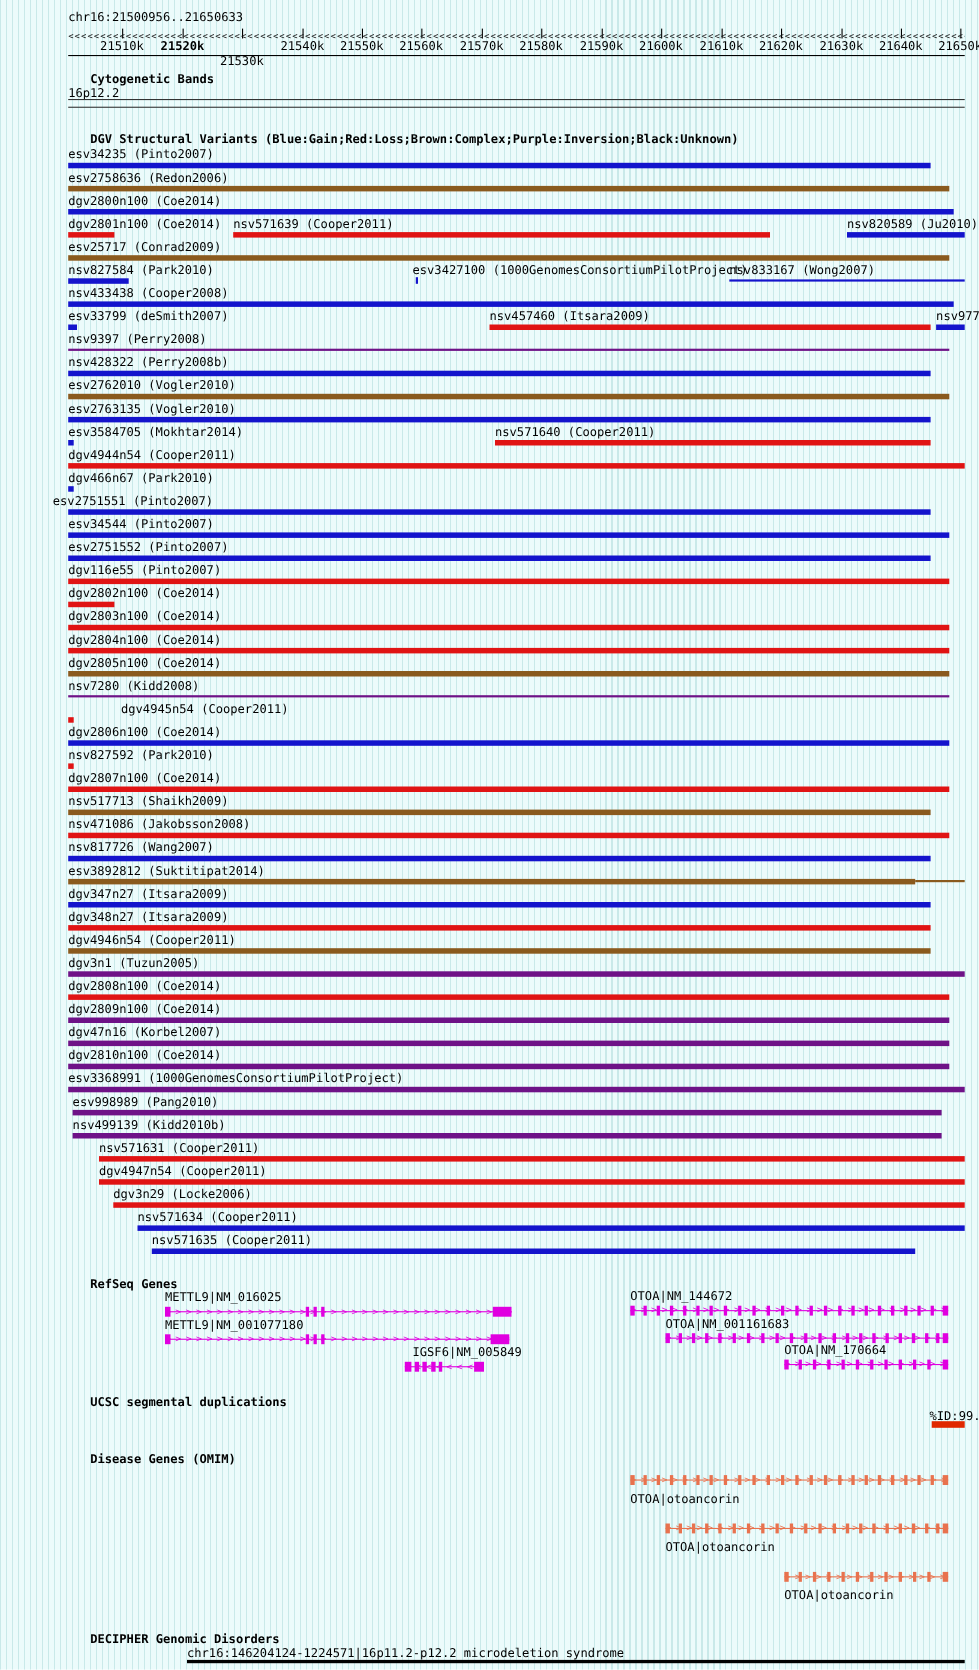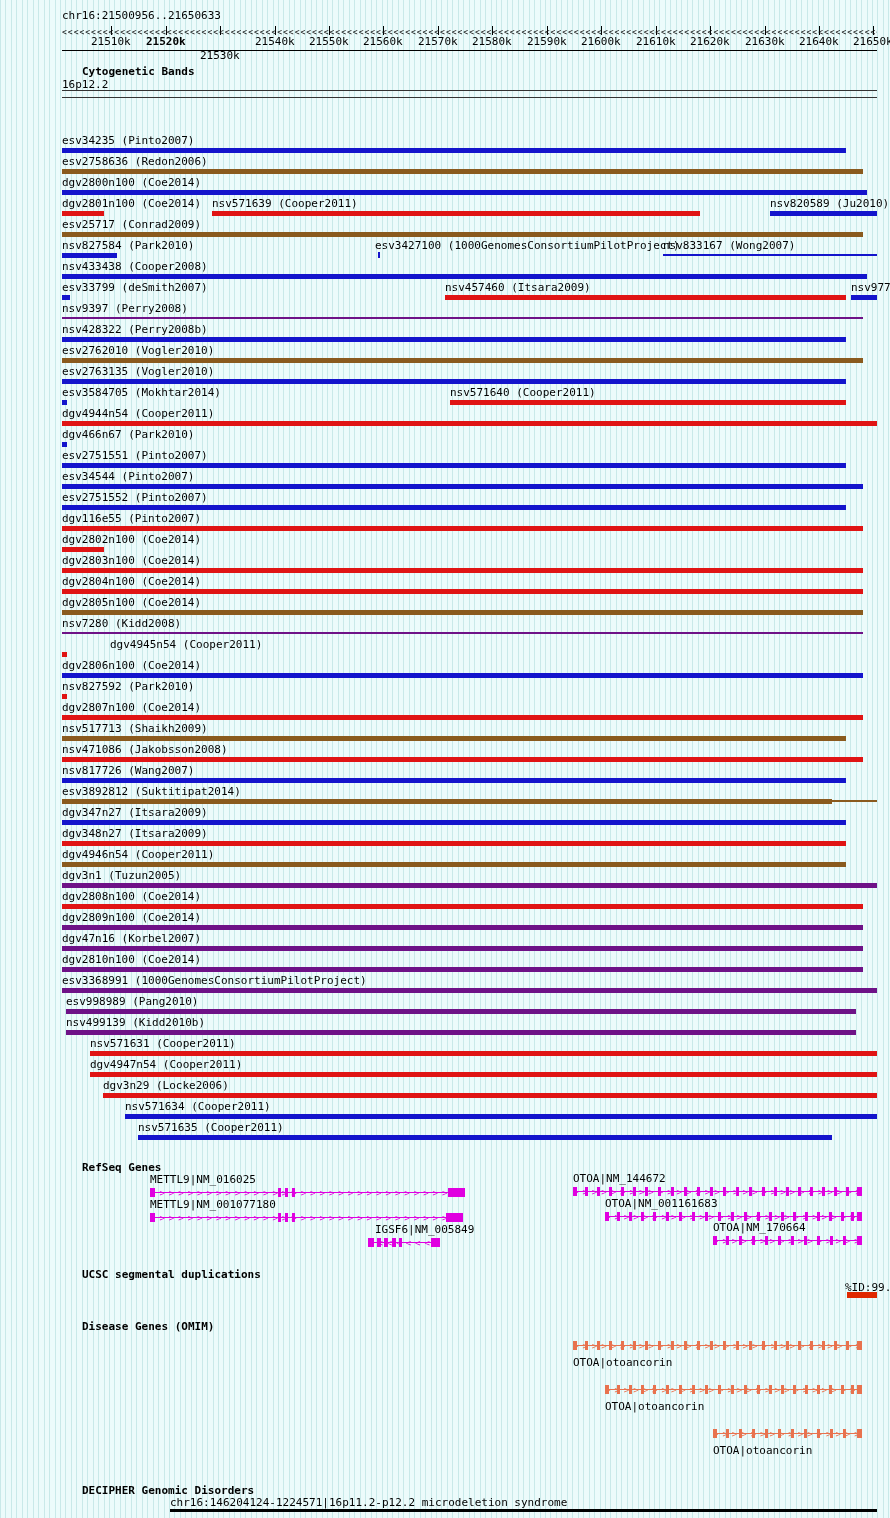--- a/index.html
+++ b/index.html
@@ -18,20 +18,21 @@
 </head>
 <body>
 
 <div class="page" id="page">
   <div class="abs lbl" style="left:62px;top:10px">chr16:21500956..21650633</div>
 
   <div class="abs hdr" style="left:62px;top:66px">Cytogenetic Bands</div>
   <div class="abs lbl" style="left:62px;top:79px">16p12.2</div>
   <div class="abs" style="left:62px;top:90px;width:815px;height:6px;border-top:1px solid #333;border-bottom:1px solid #333"></div>
 
+  <div class="abs hdr" style="left:62px;top:121px">DGV Structural Variants (Blue:Gain;Red:Loss;Brown:Complex;Purple:Inversion;Black:Unknown)</div>
 
   <div class="abs hdr" style="left:62px;top:1162px">RefSeq Genes</div>
 
   <div class="abs hdr" style="left:62px;top:1269px">UCSC segmental duplications</div>
 
   <div class="abs hdr" style="left:62px;top:1321px">Disease Genes (OMIM)</div>
 
   <div class="abs hdr" style="left:62px;top:1485px">DECIPHER Genomic Disorders</div>
 <div style="position: absolute; left: 111px; top: 26px; width: 1px; height: 9px; background: rgb(0, 0, 0);"></div>
     <div style="position: absolute; left: 91px; top: 36px; white-space: nowrap; line-height: 12px;">21510k</div>
@@ -102,21 +103,21 @@
     <div style="position: absolute; left: 62px; top: 366px; white-space: nowrap; line-height: 12px;">esv2763135 (Vogler2010)</div>
     <div style="position: absolute; left: 62px; top: 379px; width: 784px; height: 5px; background: rgb(20, 20, 204);"></div>
     <div style="position: absolute; left: 62px; top: 387px; white-space: nowrap; line-height: 12px;">esv3584705 (Mokhtar2014)</div>
     <div style="position: absolute; left: 62px; top: 400px; width: 5px; height: 5px; background: rgb(20, 20, 204);"></div>
     <div style="position: absolute; left: 450px; top: 387px; white-space: nowrap; line-height: 12px;">nsv571640 (Cooper2011)</div>
     <div style="position: absolute; left: 450px; top: 400px; width: 396px; height: 5px; background: rgb(224, 20, 20);"></div>
     <div style="position: absolute; left: 62px; top: 408px; white-space: nowrap; line-height: 12px;">dgv4944n54 (Cooper2011)</div>
     <div style="position: absolute; left: 62px; top: 421px; width: 815px; height: 5px; background: rgb(224, 20, 20);"></div>
     <div style="position: absolute; left: 62px; top: 429px; white-space: nowrap; line-height: 12px;">dgv466n67 (Park2010)</div>
     <div style="position: absolute; left: 62px; top: 442px; width: 5px; height: 5px; background: rgb(20, 20, 204);"></div>
-    <div style="position: absolute; left: 62px; top: 450px; white-space: nowrap; line-height: 12px;">esv2751551 (Pinto2007)</div>
+    <div style="position: absolute; left: 48px; top: 450px; white-space: nowrap; line-height: 12px;">esv2751551 (Pinto2007)</div>
     <div style="position: absolute; left: 62px; top: 463px; width: 784px; height: 5px; background: rgb(20, 20, 204);"></div>
     <div style="position: absolute; left: 62px; top: 471px; white-space: nowrap; line-height: 12px;">esv34544 (Pinto2007)</div>
     <div style="position: absolute; left: 62px; top: 484px; width: 801px; height: 5px; background: rgb(20, 20, 204);"></div>
     <div style="position: absolute; left: 62px; top: 492px; white-space: nowrap; line-height: 12px;">esv2751552 (Pinto2007)</div>
     <div style="position: absolute; left: 62px; top: 505px; width: 784px; height: 5px; background: rgb(20, 20, 204);"></div>
     <div style="position: absolute; left: 62px; top: 513px; white-space: nowrap; line-height: 12px;">dgv116e55 (Pinto2007)</div>
     <div style="position: absolute; left: 62px; top: 526px; width: 801px; height: 5px; background: rgb(224, 20, 20);"></div>
     <div style="position: absolute; left: 62px; top: 534px; white-space: nowrap; line-height: 12px;">dgv2802n100 (Coe2014)</div>
     <div style="position: absolute; left: 62px; top: 547px; width: 42px; height: 5px; background: rgb(224, 20, 20);"></div>
     <div style="position: absolute; left: 62px; top: 555px; white-space: nowrap; line-height: 12px;">dgv2803n100 (Coe2014)</div>

